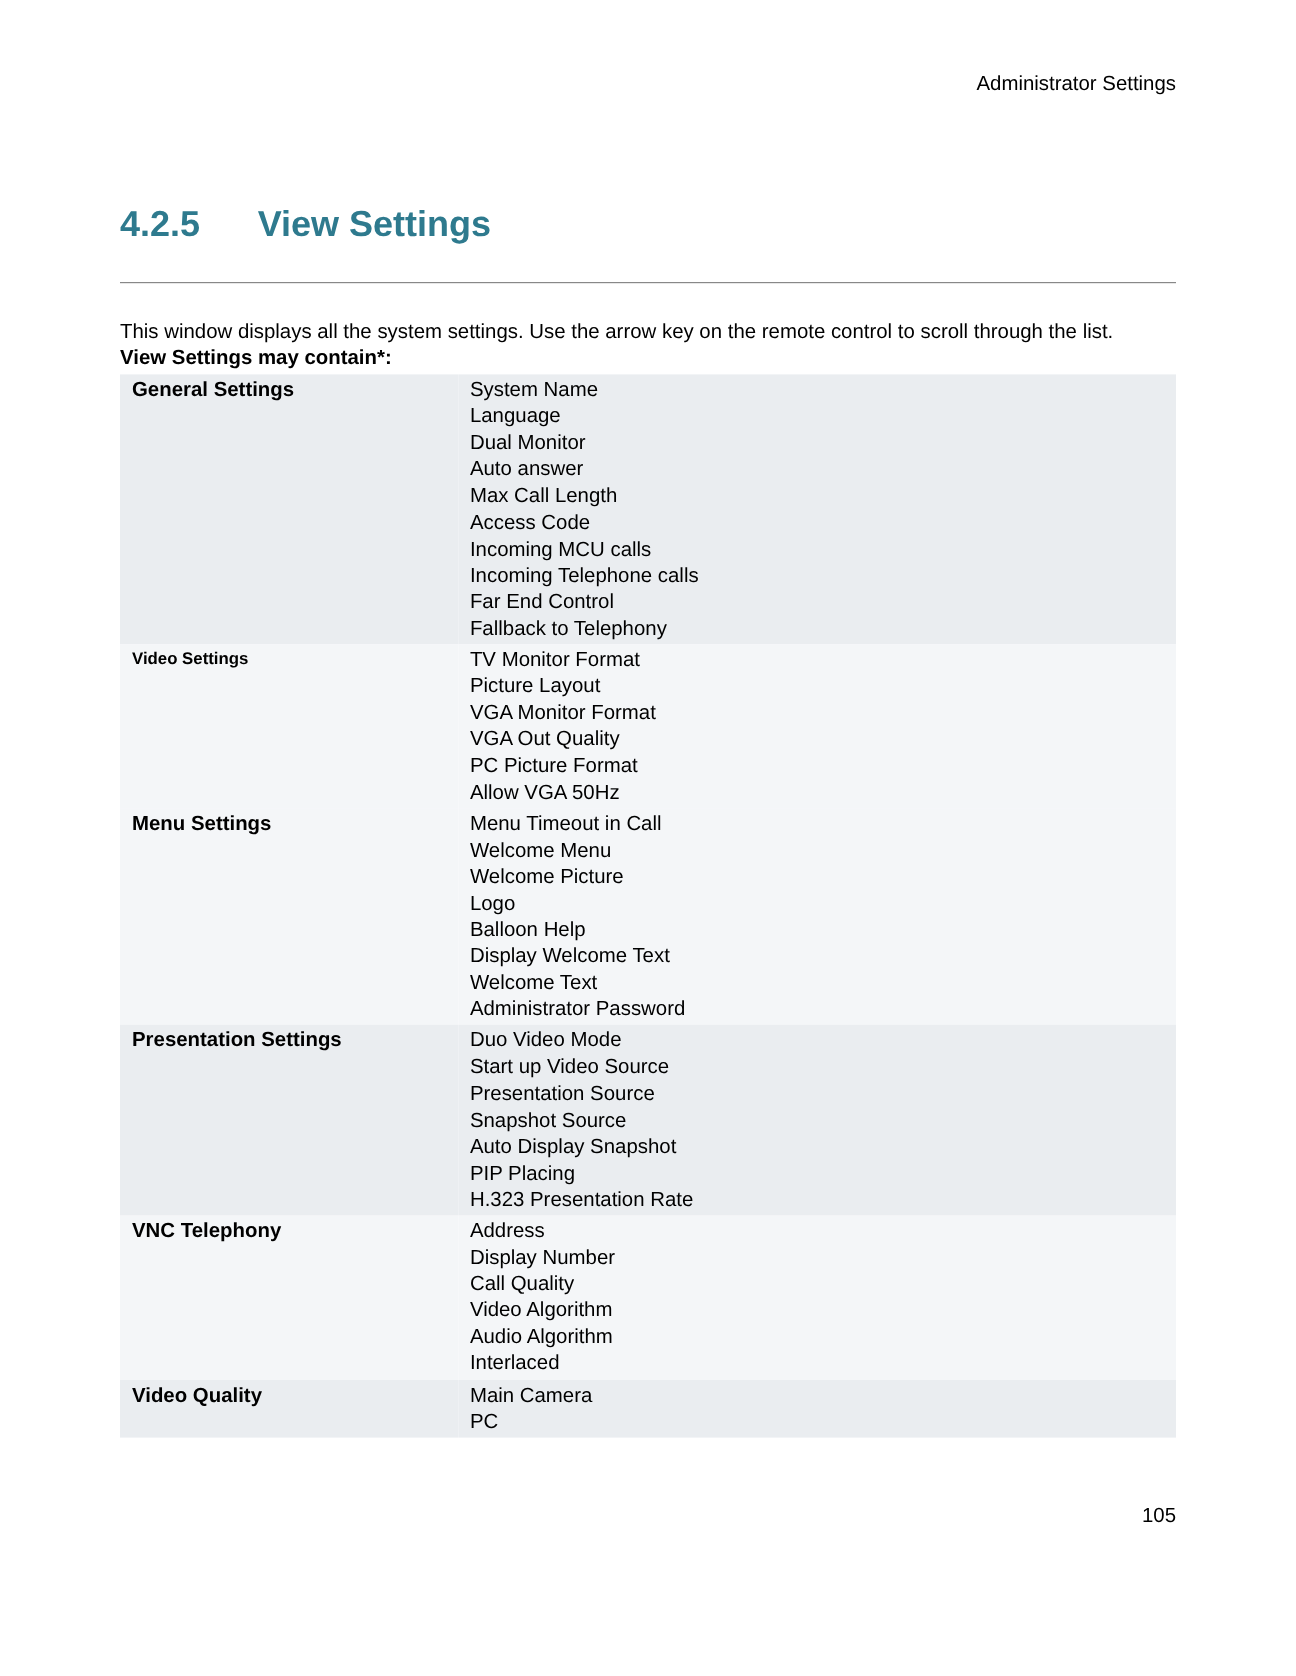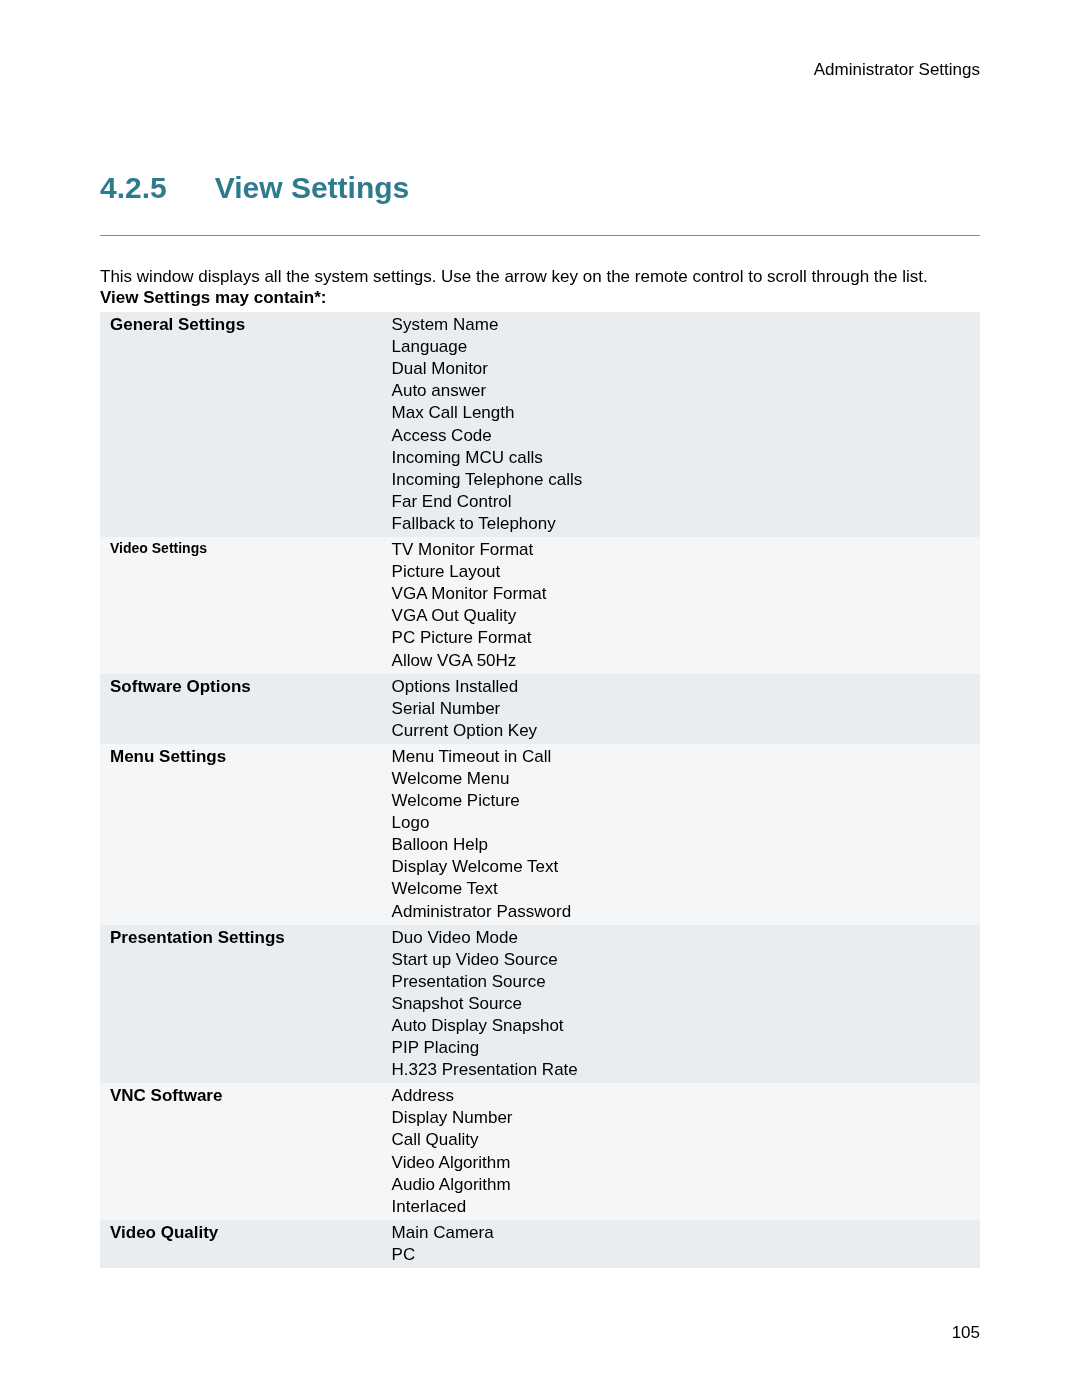--- a/index.html
+++ b/index.html
@@ -94,34 +94,30 @@
 <table>
   <tbody id="table-body">
       <tr class="dark">
         <td class="col-label">General Settings</td>
         <td>System Name<br>Language<br>Dual Monitor<br>Auto answer<br>Max Call Length<br>Access Code<br>Incoming MCU calls<br>Incoming Telephone calls<br>Far End Control<br>Fallback to Telephony</td>
       </tr>
       <tr class="light">
         <td class="col-label small">Video Settings</td>
         <td>TV Monitor Format<br>Picture Layout<br>VGA Monitor Format<br>VGA Out Quality<br>PC Picture Format<br>Allow VGA 50Hz</td>
       </tr>
-      <tr class="dark">
-        <td class="col-label">Software Options</td>
-        <td>Options Installed<br>Serial Number<br>Current Option Key</td>
-      </tr>
       <tr class="light">
         <td class="col-label">Menu Settings</td>
         <td>Menu Timeout in Call<br>Welcome Menu<br>Welcome Picture<br>Logo<br>Balloon Help<br>Display Welcome Text<br>Welcome Text<br>Administrator Password</td>
       </tr>
       <tr class="dark">
         <td class="col-label">Presentation Settings</td>
         <td>Duo Video Mode<br>Start up Video Source<br>Presentation Source<br>Snapshot Source<br>Auto Display Snapshot<br>PIP Placing<br>H.323 Presentation Rate</td>
       </tr>
       <tr class="light">
-        <td class="col-label">VNC Software</td>
+        <td class="col-label">VNC Telephony</td>
         <td>Address<br>Display Number<br>Call Quality<br>Video Algorithm<br>Audio Algorithm<br>Interlaced</td>
       </tr>
       <tr class="dark">
         <td class="col-label">Video Quality</td>
         <td>Main Camera<br>PC</td>
       </tr>
     </tbody>
 </table>
 
 <div class="page-number">105</div>

